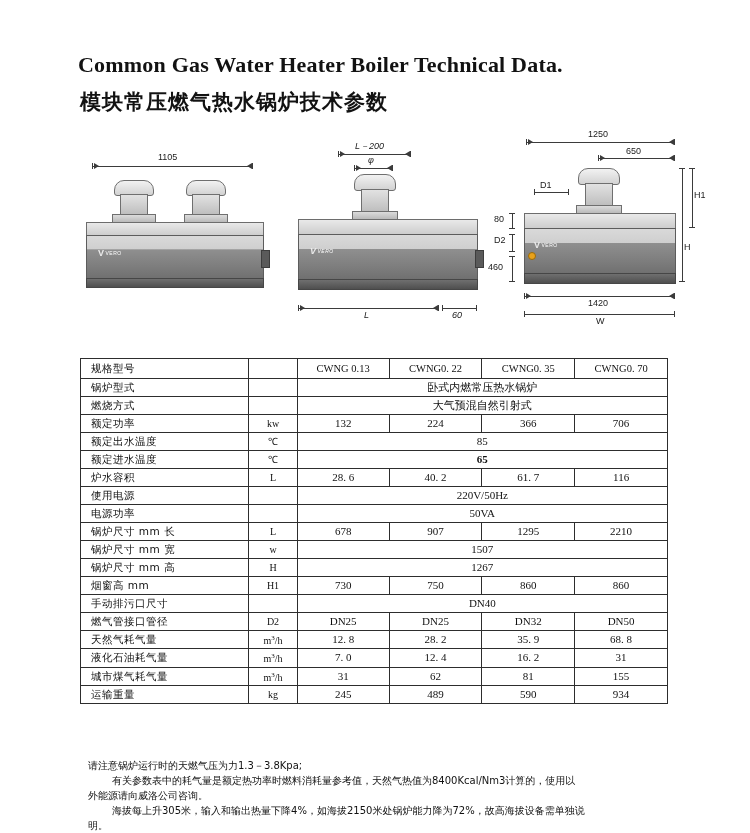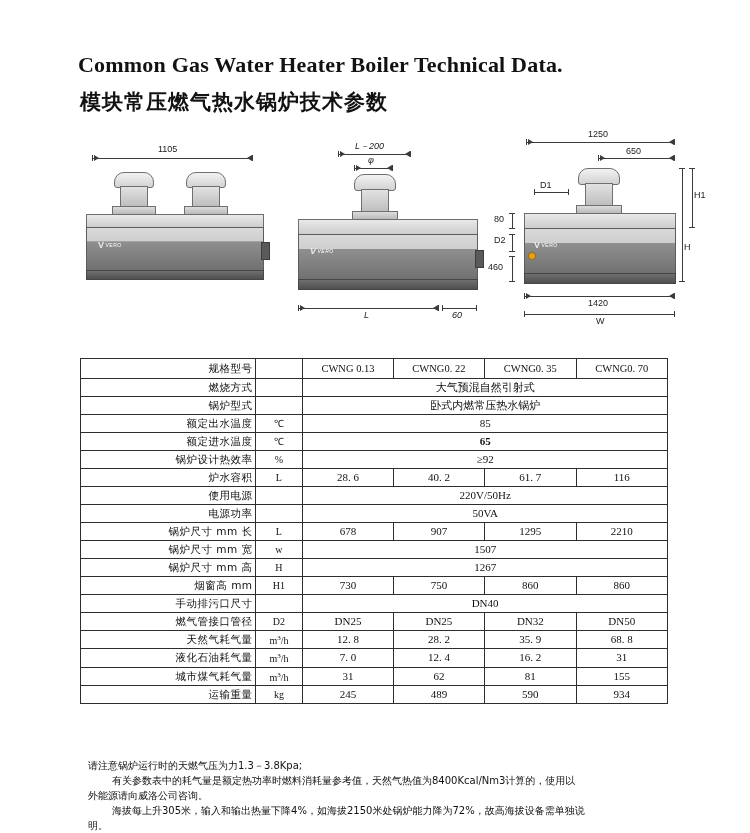--- a/index.html
+++ b/index.html
@@ -124,22 +124,22 @@
     color:#111;
   }
   table.spec td{
     border:1px solid #2d2d2d;
     height:17px;
     padding:0 2px;
     text-align:center;
     line-height:15px;
   }
   table.spec td.label{
-    text-align:right;
-    padding-left:20px;
+    text-align:left;
+    padding-left:10px;
     width:170px;
     letter-spacing:0.5px;
   }
   table.spec td.sym{
     width:46px;
     font-family:"Liberation Serif",serif;
     font-size:10px;
   }
   table.spec td.val{
     width:93px;
@@ -167,21 +167,21 @@
 </head>
 <body>
 
 <div class="page">
 
   <div class="title-en">Common Gas Water Heater Boiler Technical Data.</div>
   <div class="title-cn">模块常压燃气热水锅炉技术参数</div>
 
   <div class="drawings">
 
-    <div class="unit" style="left:0px;top:0px;width:200px;height:200px;">
+    <div class="unit" style="left:0px;top:8px;width:200px;height:200px;">
 
       <div class="dim-h" style="left:14px;top:28px;width:160px;"></div>
       <div class="tick" style="left:14px;top:25px;"></div>
       <div class="tick" style="left:174px;top:25px;"></div>
       <div class="arrowR" style="left:16px;top:25px;"></div>
       <div class="arrowL" style="left:169px;top:25px;"></div>
       <div class="dimlabel" style="left:80px;top:14px;">1105</div>
 
       <div class="chimney">
         <div class="chim-cap" style="left:36px;top:42px;width:38px;height:14px;"></div>
@@ -320,43 +320,46 @@
       <tr class="head">
         <td class="label">规格型号</td>
         <td class="sym"></td>
         <td class="val">CWNG 0.13</td>
         <td class="val">CWNG0. 22</td>
         <td class="val">CWNG0. 35</td>
         <td class="val">CWNG0. 70</td>
       </tr>
 
       <tr>
+        <td class="label">锅炉型式</td>
+        <td class="sym"></td>
+        <td class="val" colspan="4">卧式内燃常压热水锅炉</td>
+      </tr>
+      <tr>
         <td class="label">燃烧方式</td>
         <td class="sym"></td>
         <td class="val" colspan="4">大气预混自然引射式</td>
       </tr>
       <tr>
-        <td class="label">锅炉型式</td>
-        <td class="sym"></td>
-        <td class="val" colspan="4">卧式内燃常压热水锅炉</td>
+        <td class="label">额定功率</td>
+        <td class="sym">kw</td>
+        <td class="val">132</td>
+        <td class="val">224</td>
+        <td class="val">366</td>
+        <td class="val">706</td>
       </tr>
       <tr>
         <td class="label">额定出水温度</td>
         <td class="sym">℃</td>
         <td class="val" colspan="4">85</td>
       </tr>
       <tr>
         <td class="label">额定进水温度</td>
         <td class="sym">℃</td>
         <td class="val bold" colspan="4">65</td>
-      </tr>
-      <tr>
-        <td class="label">锅炉设计热效率</td>
-        <td class="sym">%</td>
-        <td class="val" colspan="4">≥92</td>
       </tr>
       <tr>
         <td class="label">炉水容积</td>
         <td class="sym">L</td>
         <td class="val">28. 6</td>
         <td class="val">40. 2</td>
         <td class="val">61. 7</td>
         <td class="val">116</td>
       </tr>
       <tr>

